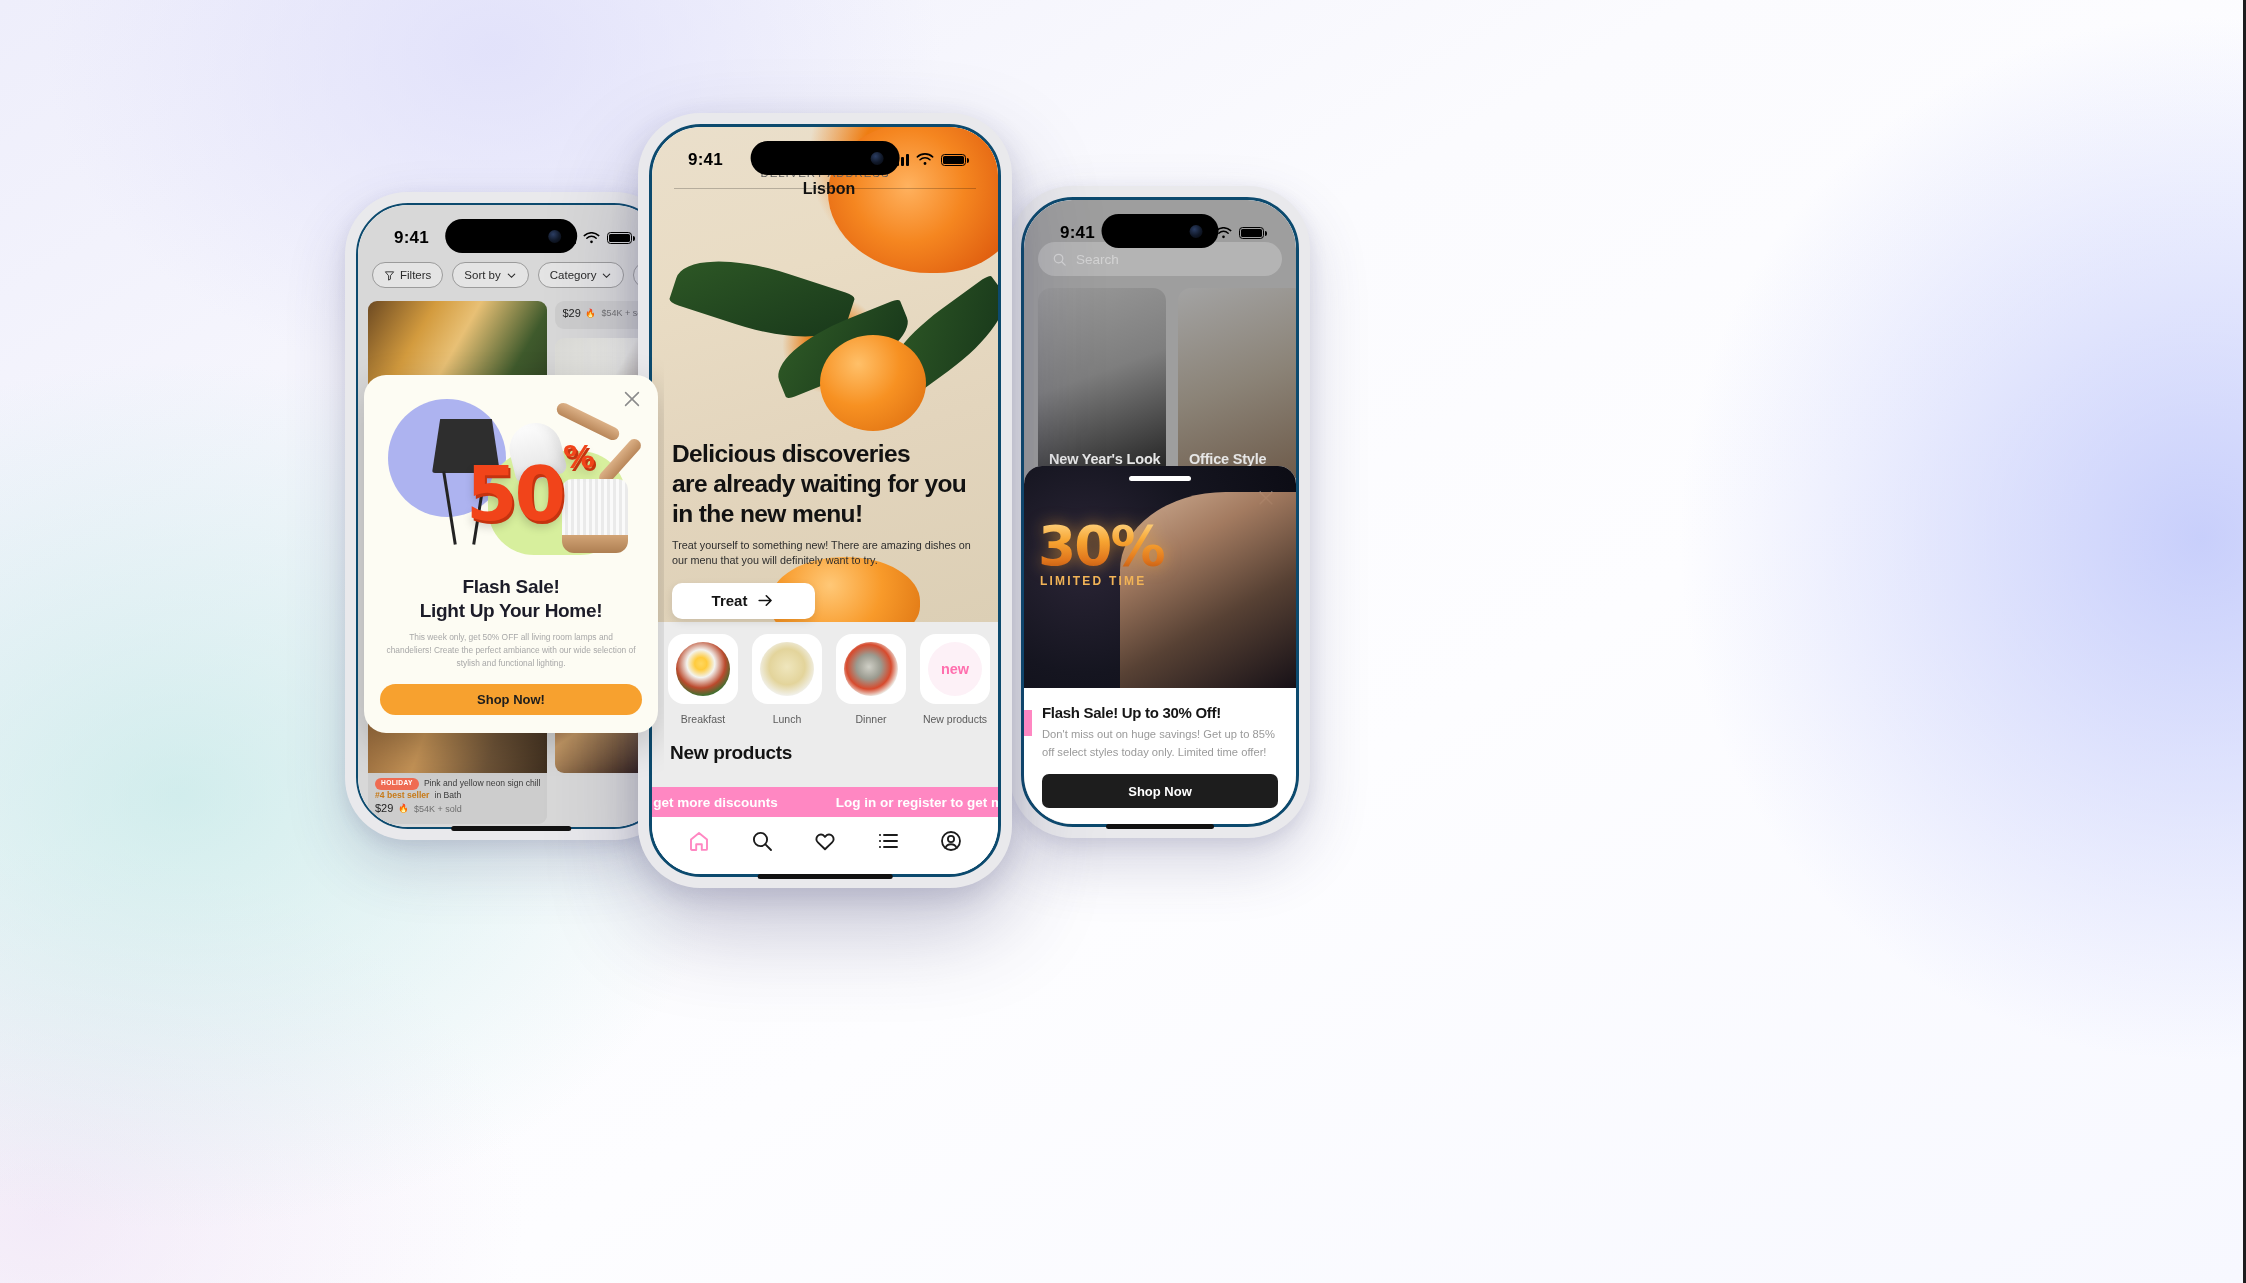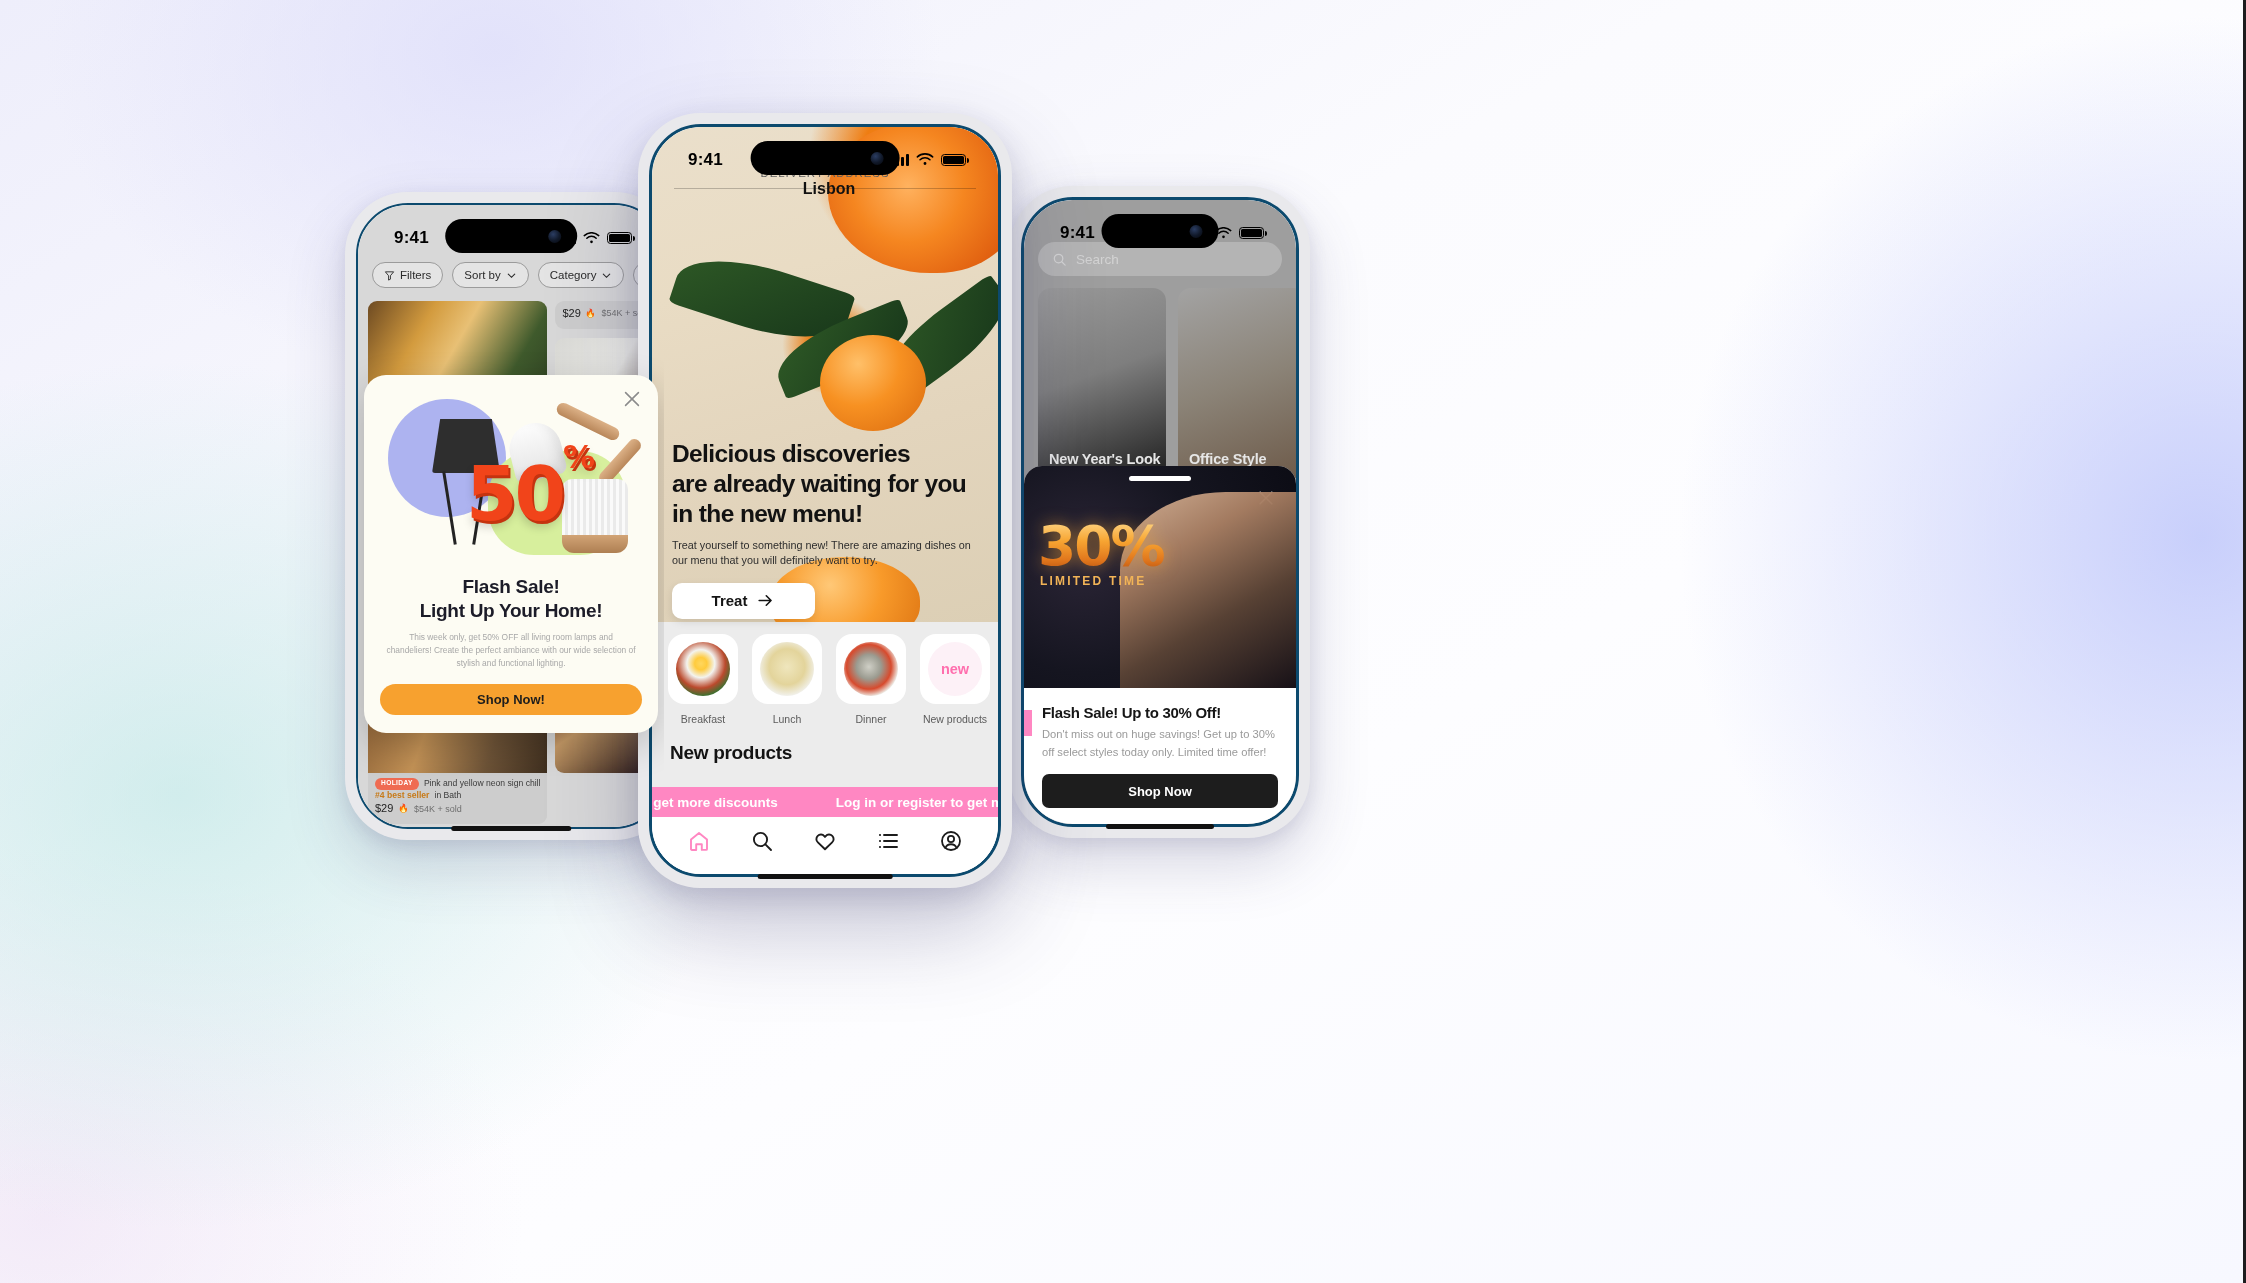--- a/index.html
+++ b/index.html
@@ -431,21 +431,21 @@
           <div class="grab"></div>
           <svg class="sheet-close" viewBox="0 0 24 24">
             <path d="M5 5l14 14M19 5L5 19" stroke="currentColor" stroke-width="1.8" stroke-linecap="round"></path>
           </svg>
           <div class="models"></div>
           <div class="thirty">30%</div>
           <div class="limited">LIMITED TIME</div>
         </div>
         <div class="sheet-body">
           <div class="sheet-title">Flash Sale! Up to 30% Off!</div>
-          <div class="sheet-sub">Don't miss out on huge savings! Get up to 30% off select styles today only. Limited time offer!</div>
+          <div class="sheet-sub">Don't miss out on huge savings! Get up to 85% off select styles today only. Limited time offer!</div>
           <div class="sheet-cta">Shop Now</div>
         </div>
       </div>
       <div class="pink-edge"></div>
     </div>
   </div>
   <div class="homebar"></div>
 </div>
 
 <div class="phone" id="phone-center">

